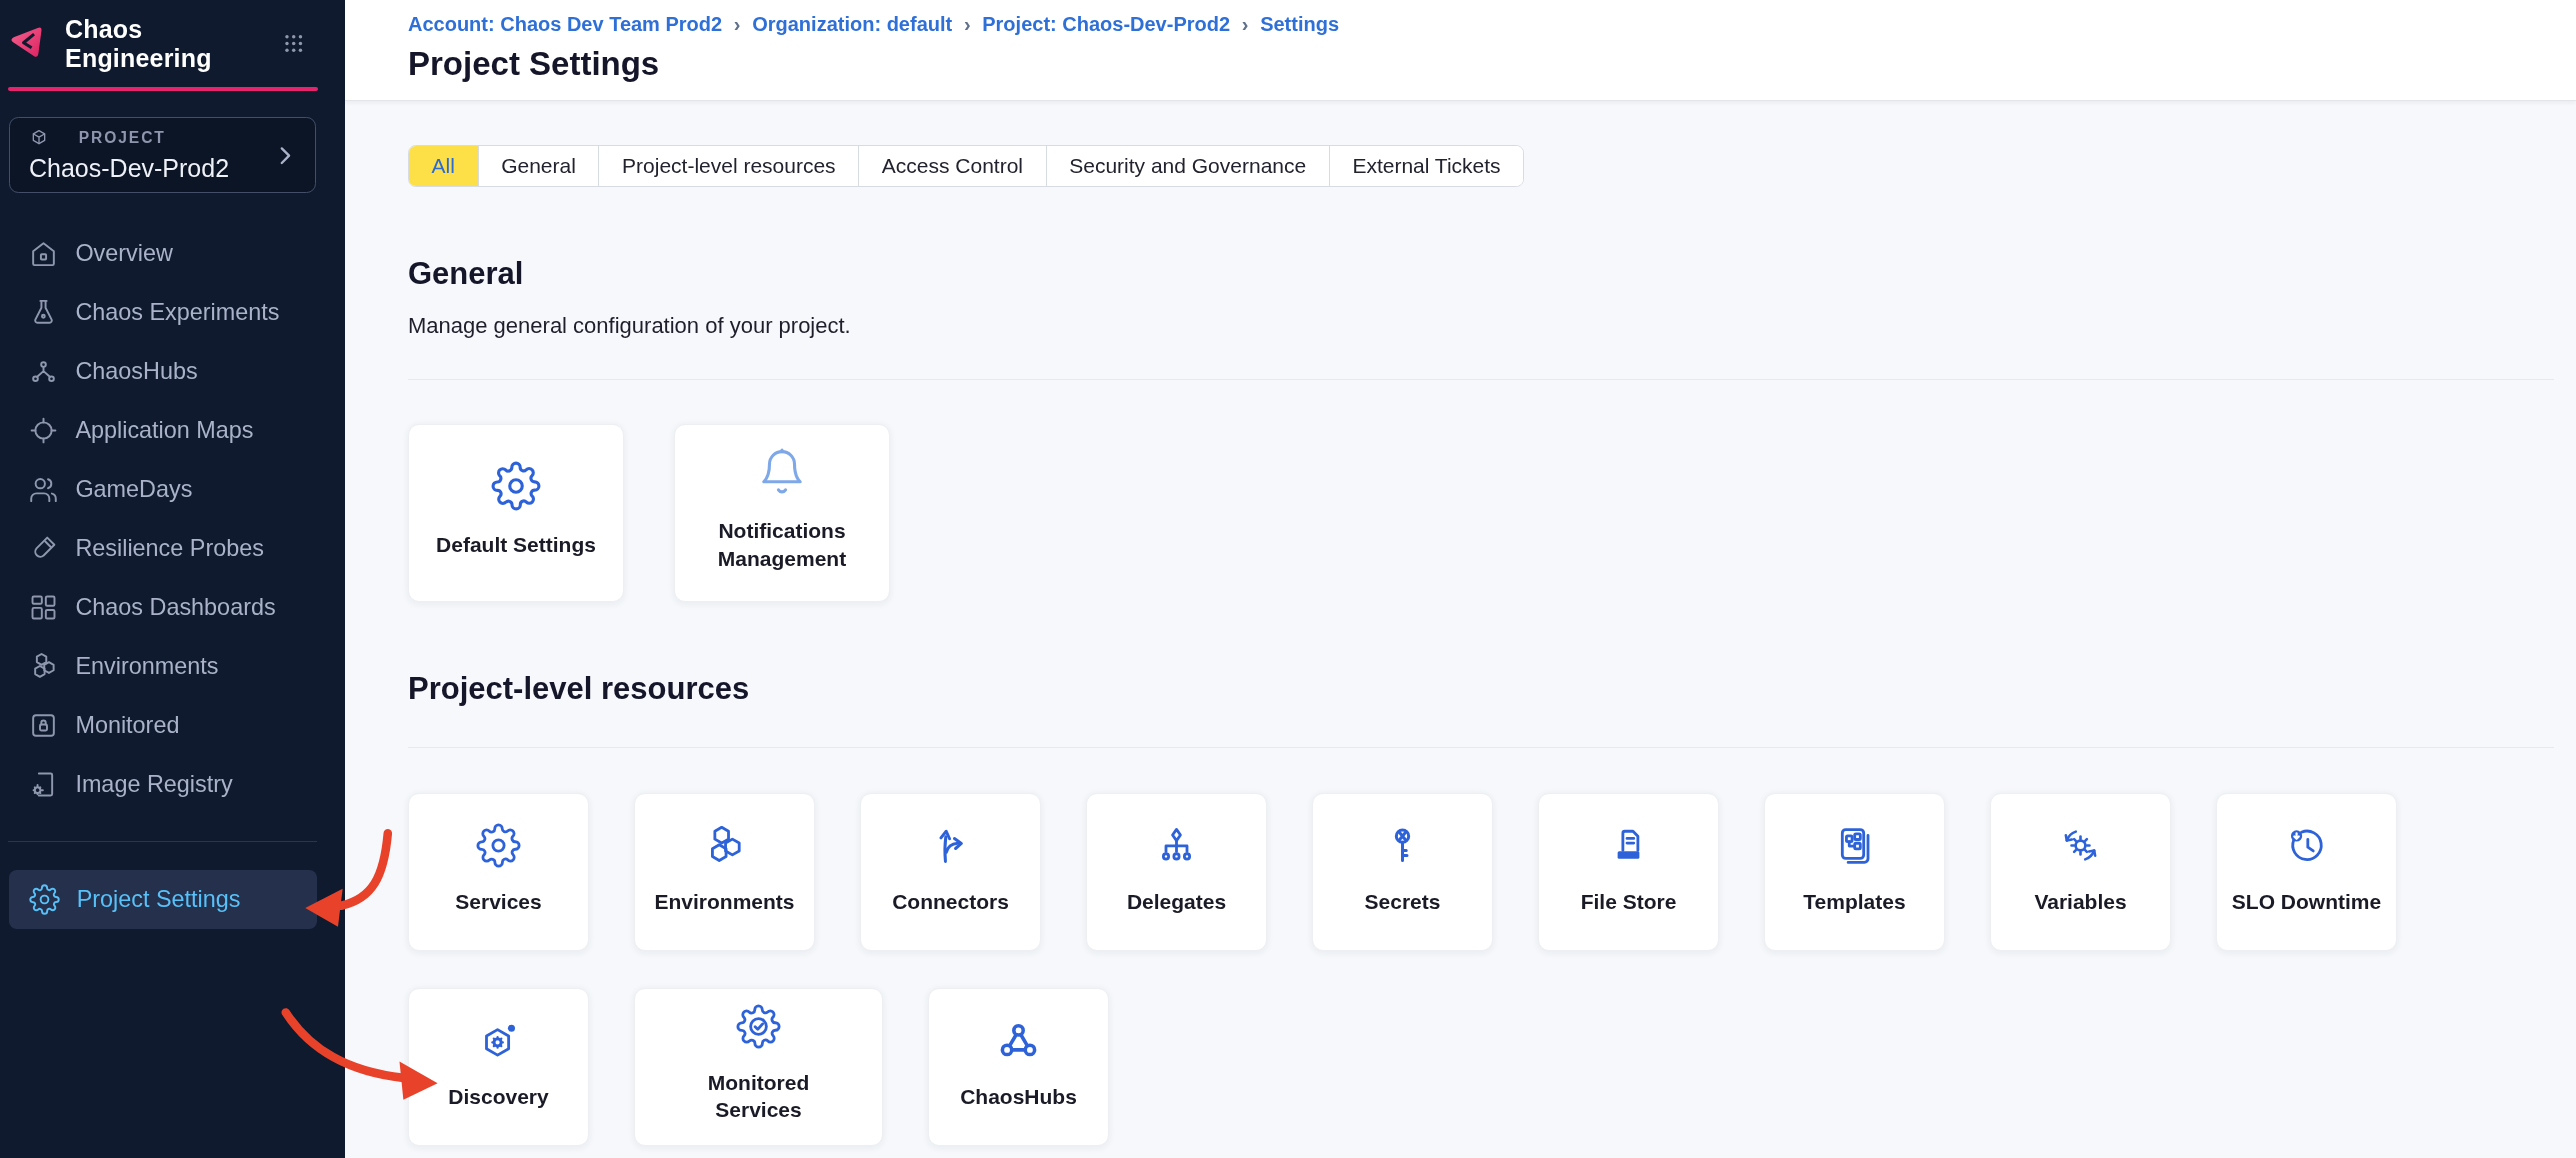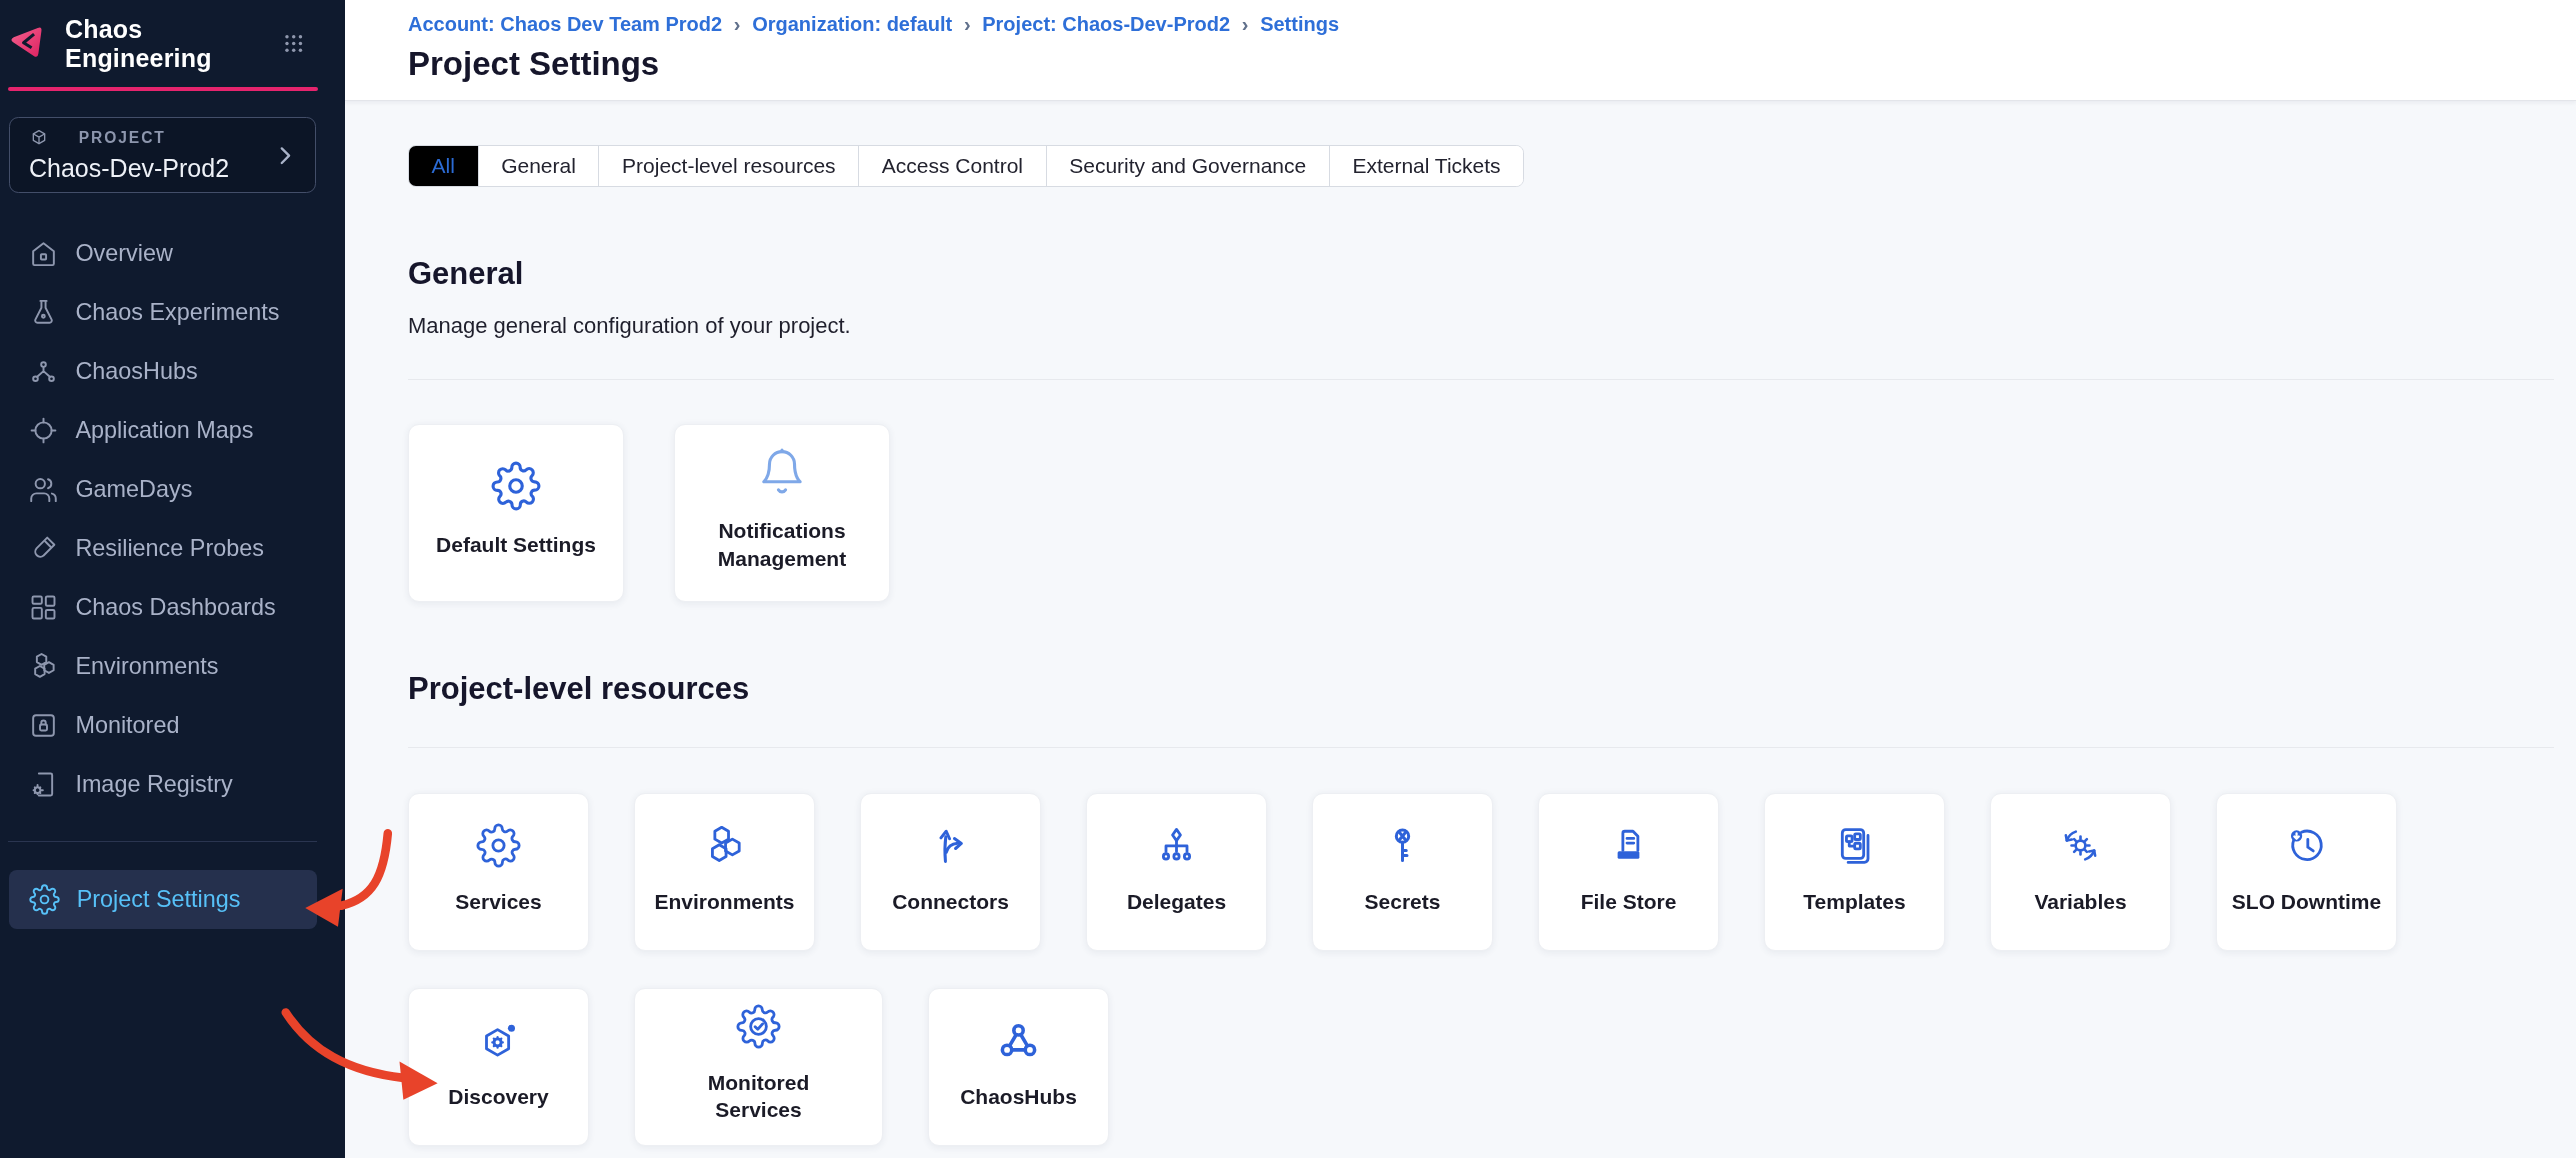--- a/index.html
+++ b/index.html
@@ -42,21 +42,21 @@
   .breadcrumb { padding-top:13.2px; display:flex; align-items:center; gap:11.7px; font-size:20px;font-weight:bold; }
   .crumb { color:#2e6fd8; cursor:pointer; text-decoration:none; }
   .crumb-sep { color:#61718c; font-size:20px; }
   .page-title { margin-top:9.3px; font-size:33px; font-weight:700; color:#16162b; }
 
   .content { padding-left:63px; }
   .tabs { margin-top:44px; display:inline-flex; background:#ffffff; border:1.6px solid #d7dbe2; border-radius:7.8px; overflow:hidden; }
   .tab { padding:0 22.6px; height:40px; display:flex; align-items:center; font-size:21px; color:#23232f;
     border-right:1.6px solid #d7dbe2; cursor:pointer; background:#fff; white-space:nowrap; }
   .tab:last-child { border-right:none; }
-  .tab.selected { color:#2b6bd5; background:#000000; }
+  .tab.selected { color:#2b6bd5; background:#fde047; }
 
   .section-title { margin-top:69px; font-size:31px; font-weight:700; color:#16162b; }
   .section-desc { margin-top:21px; font-size:22px; color:#1f1f2c; }
   .section-rule { border:none; border-top:1.6px solid #e7e9ed; margin:40px 22px 0 0; }
 
   .cards-row { display:flex; gap:45px; }
   .row-general { margin-top:44px; gap:50px; }
   .row-r1 { margin-top:45px; }
   .row-r2 { margin-top:37px; }
 

